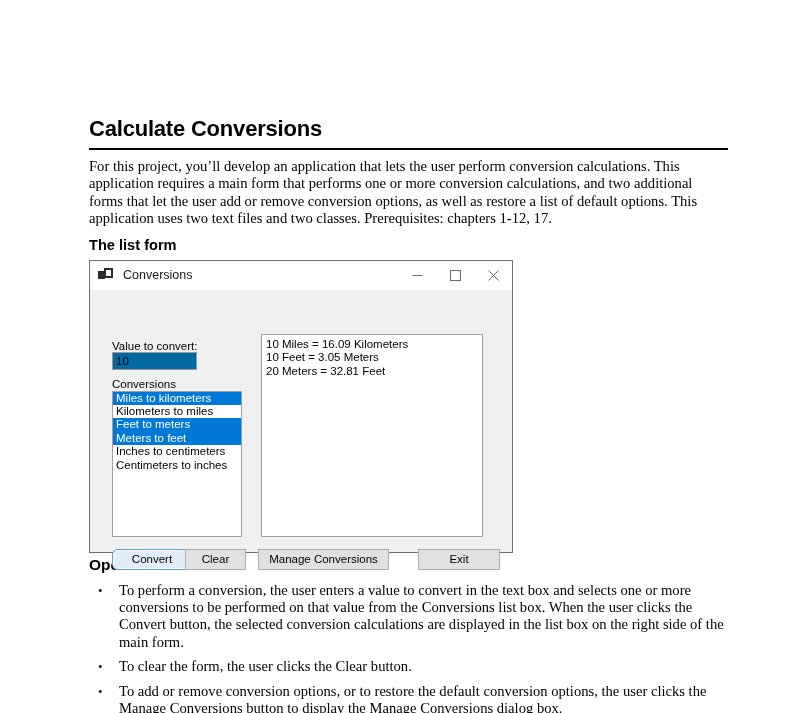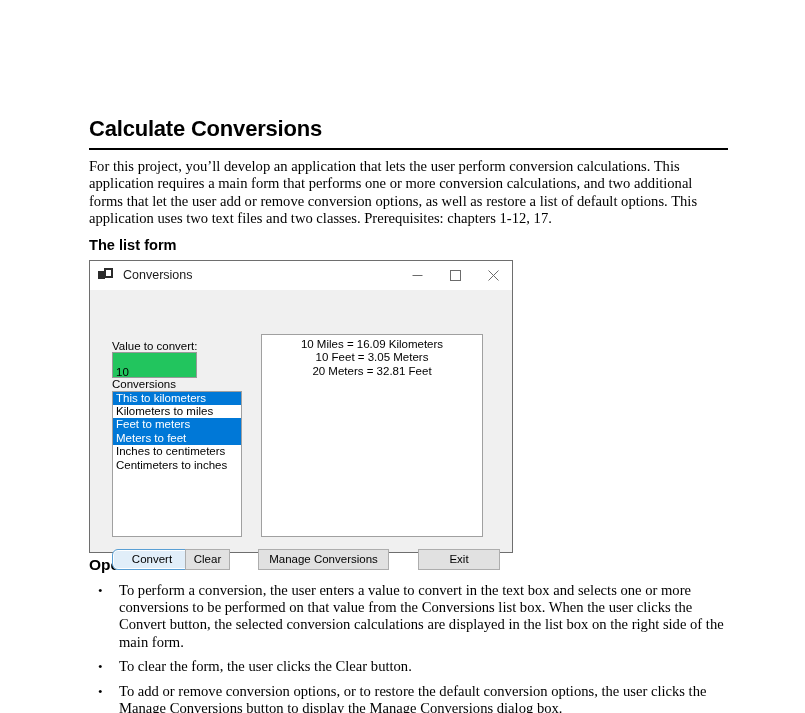--- a/index.html
+++ b/index.html
@@ -155,26 +155,26 @@
   }
   .lbl-value { left: 22px; top: 50px; }
   .lbl-conv  { left: 22px; top: 88px; }
 
   .textbox {
     position: absolute;
     left: 22px;
     top: 62px;
     width: 85px;
     height: 18px;
-    background: #22c55e;
+    background: #0369a1;
     border: 1px solid #999999;
     box-sizing: border-box;
     font-size: 11.5px;
     color: #000;
-    padding: 12px 3px;
+    padding: 1px 3px;
     line-height: 15px;
   }
 
   .listbox {
     position: absolute;
     background: #ffffff;
     border: 1px solid #a0a0a0;
     box-sizing: border-box;
     overflow: hidden;
   }
@@ -183,21 +183,20 @@
     top: 101px;
     width: 130px;
     height: 146px;
   }
   .listbox.results {
     left: 171px;
     top: 44px;
     width: 222px;
     height: 203px;
     padding: 3px 4px;
-    text-align: center;
   }
   .lb-item {
     font-size: 11.5px;
     line-height: 13.4px;
     height: 13.4px;
     padding-left: 3px;
     color: #000;
     white-space: nowrap;
   }
   .lb-item.sel {
@@ -224,21 +223,21 @@
     align-items: center;
     justify-content: center;
     padding: 0;
   }
   .btn.default {
     background: #e1eef9;
     border: 1px solid #5a9fd4;
     box-shadow: inset 0 0 0 1px #ffffff;
   }
   .btn-convert { left: 22px;  top: 259px; width: 80px; border-radius: 6px; }
-  .btn-clear   { left: 95px;  top: 259px; width: 45px; text-align: right; }
+  .btn-clear   { left: 95px;  top: 259px; width: 61px; text-align: right; }
   .btn-manage  { left: 168px; top: 259px; width: 131px; text-align: right; }
   .btn-exit    { left: 328px; top: 259px; width: 82px; }
 </style>
 </head>
 <body>
 
 <div class="page">
 
   <h1 class="h1">Calculate Conversions</h1>
   <hr class="rule">
@@ -279,21 +278,21 @@
       </div>
 
       <div class="form-body">
 
         <span class="lbl lbl-value">Value to convert:</span>
         <div class="textbox">10</div>
 
         <span class="lbl lbl-conv">Conversions</span>
 
         <div class="listbox conversions">
-          <div class="lb-item sel">This to kilometers</div>
+          <div class="lb-item sel">Miles to kilometers</div>
           <div class="lb-item">Kilometers to miles</div>
           <div class="lb-item sel">Feet to meters</div>
           <div class="lb-item sel">Meters to feet</div>
           <div class="lb-item">Inches to centimeters</div>
           <div class="lb-item">Centimeters to inches</div>
         </div>
 
         <div class="listbox results">
           <div class="res-line">10 Miles = 16.09 Kilometers</div>
           <div class="res-line">10 Feet = 3.05 Meters</div>

